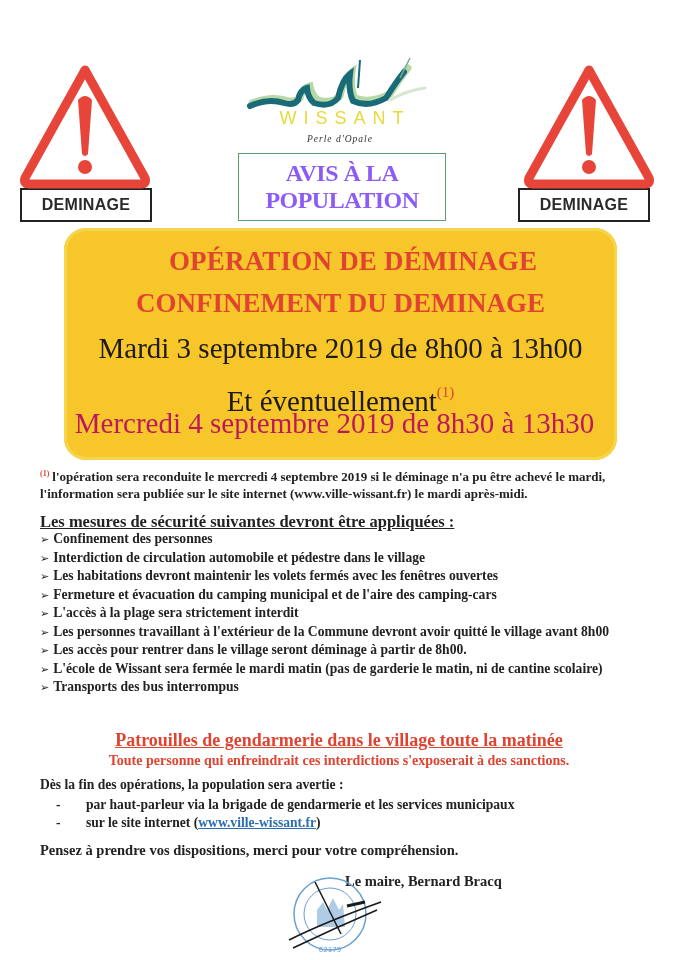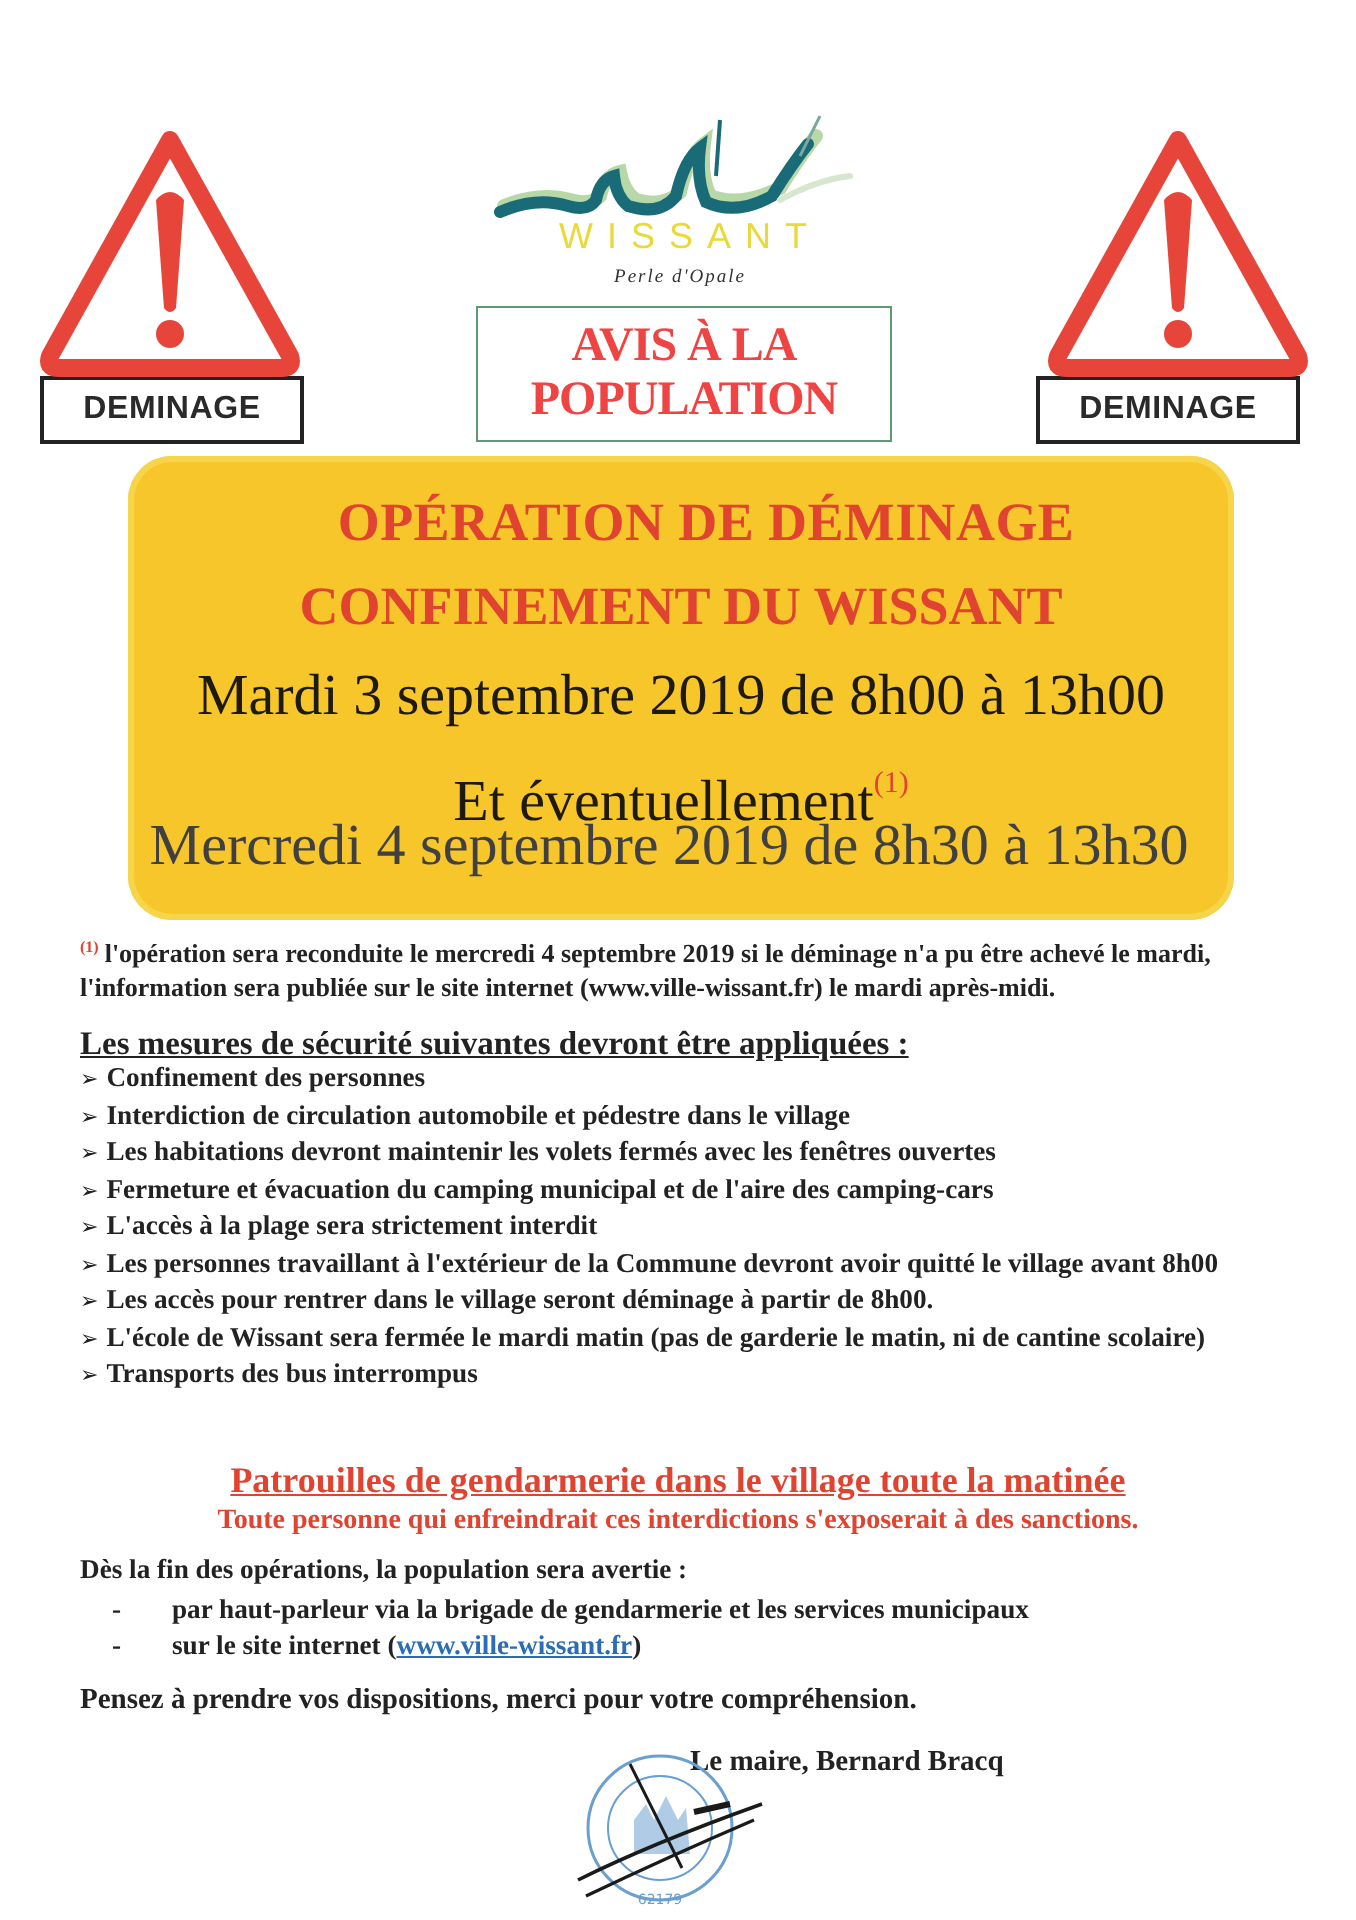--- a/index.html
+++ b/index.html
@@ -11,28 +11,28 @@
   .warn svg { display: block; margin: 0 auto; }
   .warn-label { width: 128px; height: 30px; border: 2px solid #222; margin: 2px auto; display: flex; align-items: center; justify-content: center; font-family: "Liberation Sans", sans-serif; font-weight: bold; font-size: 16px; color: #2a2a2a; letter-spacing: 0.3px; background: #fff; }
   .warn.left .warn-label { margin-top: -2px; margin-left: 6px; }
   .warn.right .warn-label { margin-top: -2px; margin-left: 0px; }
 
   .logo { position: absolute; left: 240px; top: 48px; width: 200px; height: 100px; }
   .logo-text { position: absolute; left: 255px; top: 108px; width: 180px; text-align: center; color: #e9d93a; font-family: "Liberation Sans", sans-serif; font-size: 18px; letter-spacing: 7px; font-weight: normal; }
   .tagline { position: absolute; left: 240px; top: 134px; width: 200px; text-align: center; font-style: italic; font-size: 9.5px; letter-spacing: 1px; color: #333; }
 
   .avis-box { position: absolute; left: 238px; top: 153px; width: 206px; height: 66px; border: 1.5px solid #5f9a72; display: flex; flex-direction: column; align-items: center; justify-content: center; }
-  .avis-box span { font-weight: bold; font-size: 24px; line-height: 27px; color: #ef4444; letter-spacing: -0.5px; }
+  .avis-box span { font-weight: bold; font-size: 24px; line-height: 27px; color: #8b5cf6; letter-spacing: -0.5px; }
 
   .banner { position: absolute; left: 64px; top: 228px; width: 553px; height: 232px; background: #f7c62b; border-radius: 22px; box-shadow: inset 0 0 0 3px #f6d54a; text-align: center; }
   .banner .t1 { position: absolute; left: 0; right: 0; top: 18px; color: #e0432f; font-weight: bold; font-size: 27px; letter-spacing: 0.2px; margin-left: 25px; }
   .banner .t2 { position: absolute; left: 0; right: 0; top: 60px; color: #e0432f; font-weight: bold; font-size: 27px; }
   .banner .d1 { position: absolute; left: 0; right: 0; top: 104px; font-size: 29px; color: #1e1a10; }
   .banner .d2 { position: absolute; left: 0; right: 0; top: 156px; font-size: 29px; color: #1e1a10; }
-  .banner .d3 { position: absolute; left: -12px; right: 0; top: 179px; font-size: 29px; color: #404040; }
+  .banner .d3 { position: absolute; left: -12px; right: 0; top: 179px; font-size: 29px; color: #be185d; }
   .sup-red { color: #e0432f; font-size: 15px; vertical-align: 14px; }
 
   .footnote { position: absolute; left: 40px; top: 465px; width: 610px; font-weight: bold; font-size: 13px; line-height: 17px; color: #222; }
   .footnote .fn-mark { color: #e0432f; font-size: 8px; vertical-align: 5px; margin-right: 3px; }
 
   .measures-title { position: absolute; left: 40px; top: 512px; font-weight: bold; font-size: 16.5px; text-decoration: underline; color: #222; }
   .measures { position: absolute; left: 40px; top: 530px; width: 600px; font-weight: bold; font-size: 13.6px; line-height: 17.5px; color: #222; margin: 0; padding: 0; list-style: none; }
   .measures li { margin: 0; padding: 0; }
   .measures li.justify { text-align: justify; text-align-last: left; }
   .arrow { font-family: "DejaVu Sans", sans-serif; font-size: 11px; margin-right: 4px; }
@@ -80,21 +80,21 @@
 <div class="logo-text">WISSANT</div>
 <div class="tagline">Perle d'Opale</div>
 
 <div class="avis-box">
   <span>AVIS À LA</span>
   <span>POPULATION</span>
 </div>
 
 <div class="banner">
   <div class="t1">OPÉRATION DE DÉMINAGE</div>
-  <div class="t2">CONFINEMENT DU WISSANT</div>
+  <div class="t2">CONFINEMENT DU DEMINAGE</div>
   <div class="d1">Mardi 3 septembre 2019 de 8h00 à 13h00</div>
   <div class="d2"><span>Et éventuellement</span><span class="sup-red">(1)</span></div>
   <div class="d3">Mercredi 4 septembre 2019 de 8h30 à 13h30</div>
 </div>
 
 <div class="footnote">
   <span class="fn-mark">(1)</span><span>l'opération sera reconduite le mercredi 4 septembre 2019 si le déminage n'a pu être achevé le mardi,</span><br>
   <span>l'information sera publiée sur le site internet (www.ville-wissant.fr) le mardi après-midi.</span>
 </div>
 

